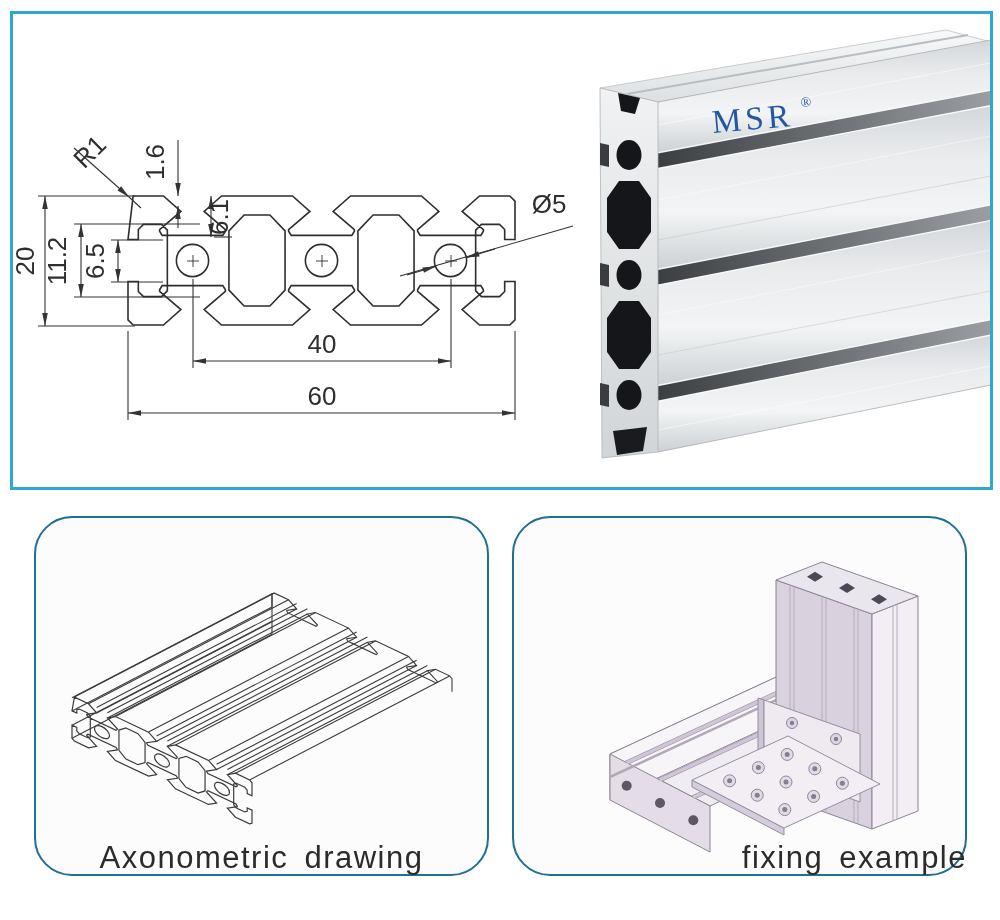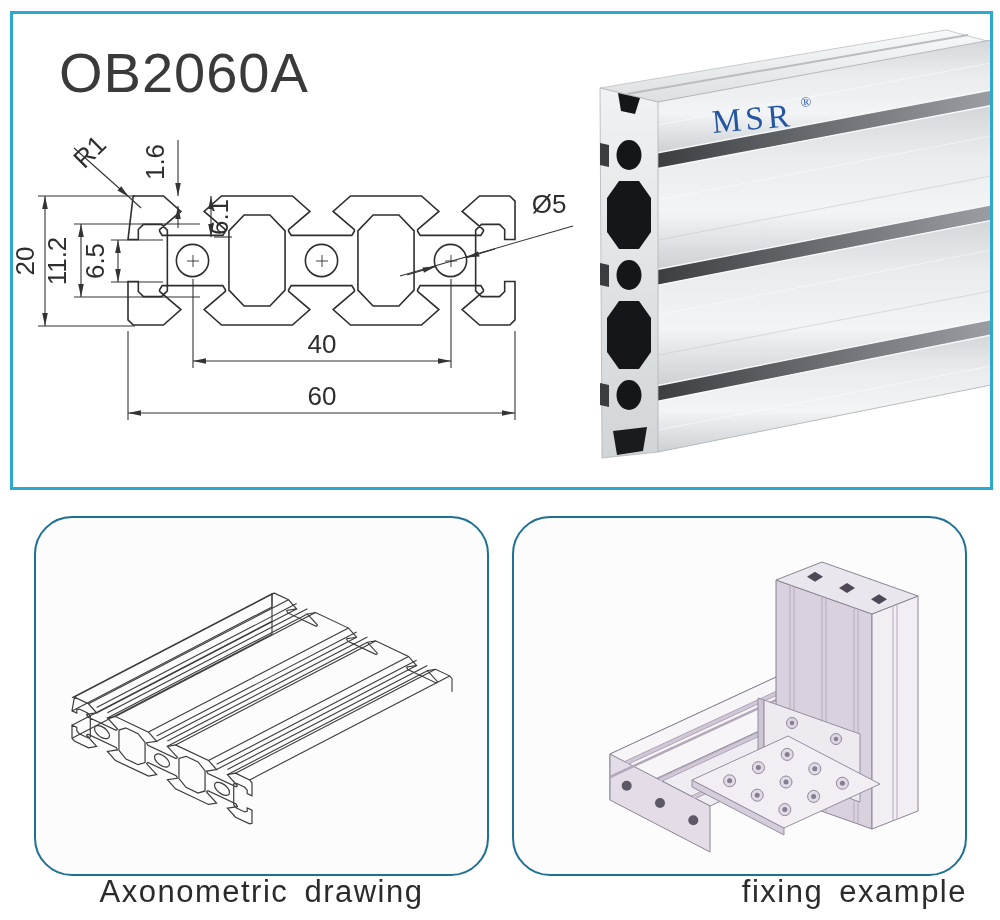--- a/index.html
+++ b/index.html
@@ -7,21 +7,21 @@
         font-family:"Liberation Sans",sans-serif;}
   .top-panel{position:absolute;left:10px;top:11px;width:977px;height:473px;
              border:3px solid #2CA9CE;background:#ffffff;}
   .top-panel svg{position:absolute;left:0;top:0;}
   .title{position:absolute;left:46px;top:26px;font-size:56px;font-weight:400;
          color:#3a3a3a;letter-spacing:1px;}
   .box{position:absolute;width:451px;height:356px;border:2px solid #1E7095;
        border-radius:38px;background:#fcfcfc;overflow:hidden;}
   .box-left{left:34px;top:516px;}
   .box-right{left:512px;top:516px;}
-  .caption{position:absolute;top:874px;width:455px;text-align:center;font-size:31px;
+  .caption{position:absolute;top:840px;width:455px;text-align:center;font-size:31px;
            color:#2b2b2b;letter-spacing:1.5px;word-spacing:6px;}
   .caption-left{left:34px;}
   .caption-right{left:512px;text-align:right;}
   text{font-family:"Liberation Sans",sans-serif;}
   .dim{font-size:26px;fill:#2e2e2e;}
   .brand{font-family:"Liberation Serif",serif;}
 </style>
 </head>
 <body>
 
@@ -153,21 +153,20 @@
         <text class="dim" x="66" y="261" text-anchor="middle" transform="rotate(-90 66 261)">11.2</text>
         <text class="dim" x="104" y="261" text-anchor="middle" transform="rotate(-90 104 261)">6.5</text>
         <text class="dim" x="96" y="158" text-anchor="middle" transform="rotate(-45 96 158)">R1</text>
         <text class="dim" x="164" y="162" text-anchor="middle" transform="rotate(-90 164 162)">1.6</text>
         <text class="dim" x="228" y="217" text-anchor="middle" transform="rotate(-90 228 217)">6.1</text>
         <text class="dim" x="549" y="213" text-anchor="middle">Ø5</text>
         <text class="dim" x="322" y="353" text-anchor="middle">40</text>
         <text class="dim" x="322" y="405" text-anchor="middle">60</text>
       </g>
     </svg>
-    <div class="title">OB2060A</div>
   </div>
 
   <div class="box box-left">
     <svg width="451" height="356" viewBox="0 0 451 356" stroke="#3b3b3b" fill="none">
       <use href="#xt" transform="matrix(3 1.4167 0 2.2 236 74)" stroke-width="1.1"></use>
       <g stroke-width="1.1">
         <line x1="38.4" y1="179.1" x2="238.4" y2="75.1"></line>
         <line x1="52.5" y1="185.8" x2="252.5" y2="81.8"></line>
         <line x1="60.6" y1="189.6" x2="260.6" y2="85.6"></line>
         <line x1="71.4" y1="194.7" x2="271.4" y2="90.7"></line>

